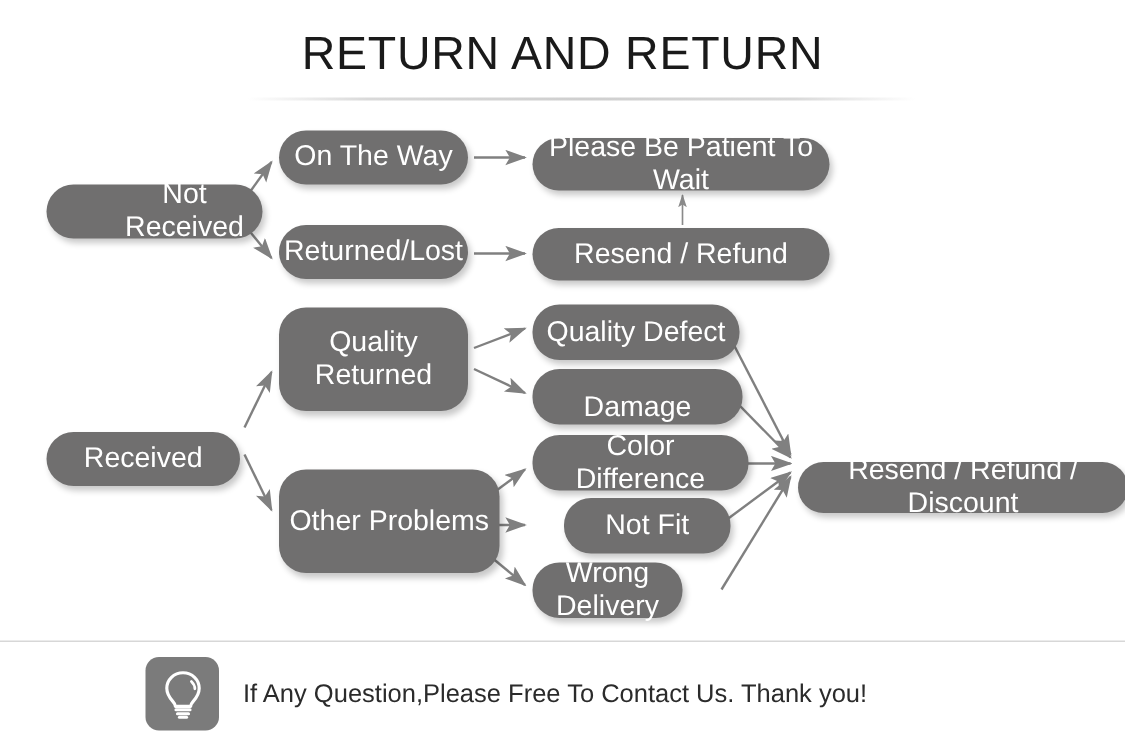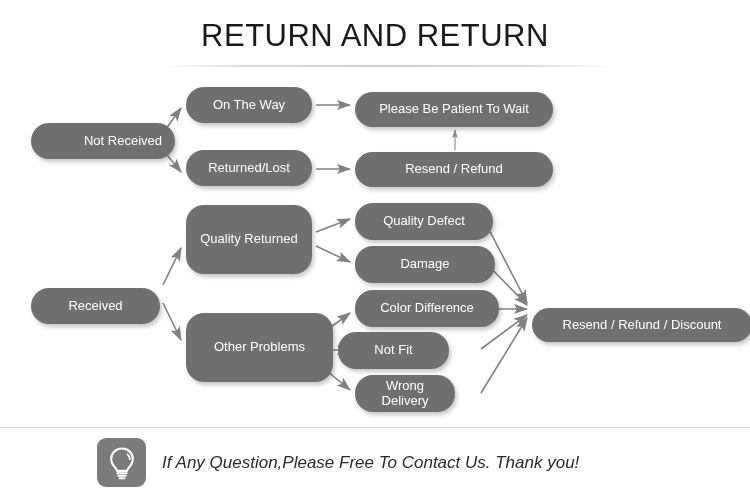--- a/index.html
+++ b/index.html
@@ -44,21 +44,21 @@
   
   .node {
     position: absolute;
     background: #706f6f;
     color: #ffffff;
     border-radius: 18px;
     display: flex;
     align-items: center;
     justify-content: center;
     text-align: center;
-    font-size: 13px;
+    font-size: 19px;
     line-height: 1.15;
     box-shadow: 2px 3px 4px rgba(0,0,0,0.22);
     box-sizing: border-box;
     padding: 0 6px;
   }
 
   
   .arrows {
     position: absolute;
     left: 0;
@@ -76,21 +76,20 @@
     width: 750px;
     height: 1px;
     background: #d7d7d7;
   }
   .footer-row {
     position: absolute;
     left: 97px;
     top: 438px;
     display: flex;
     align-items: center;
-    font-style: italic;
   }
   .bulb-badge {
     width: 49px;
     height: 49px;
     border-radius: 9px;
     background: #7b7b7b;
     display: flex;
     align-items: center;
     justify-content: center;
     flex: none;
@@ -177,29 +176,29 @@
     </div>
 
   <div class="node" style="left:186px; top:313px; width:147px; height:69px;">
       <span>Other Problems</span>
     </div>
 
   <div class="node" style="left:355px; top:203px; width:138px; height:37px;">
       <span>Quality Defect</span>
     </div>
 
-  <div class="node" style="left:355px; top:246px; width:140px; height:37px;">
+  <div class="node" style="left:355px; top:246px; width:140px; height:37px;align-items:flex-end;">
       <span>Damage</span>
     </div>
 
   <div class="node" style="left:355px; top:290px; width:144px; height:37px;">
       <span>Color Difference</span>
     </div>
 
-  <div class="node" style="left:338px; top:332px; width:111px; height:37px;">
+  <div class="node" style="left:376px; top:332px; width:111px; height:37px;">
       <span>Not Fit</span>
     </div>
 
   <div class="node" style="left:355px; top:375px; width:100px; height:37px;justify-content:center;">
       <span>Wrong Delivery</span>
     </div>
 
   <div class="node" style="left:532px; top:308px; width:220px; height:34px;">
       <span>Resend / Refund / Discount</span>
     </div>

